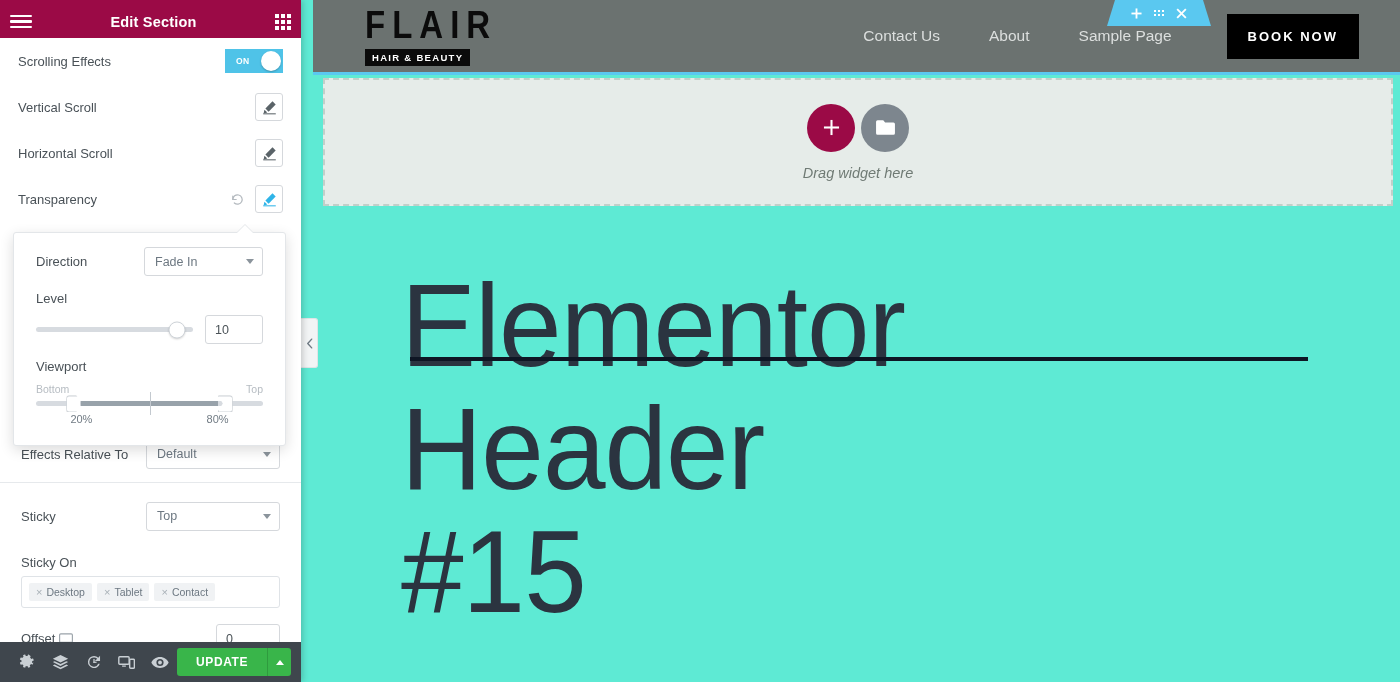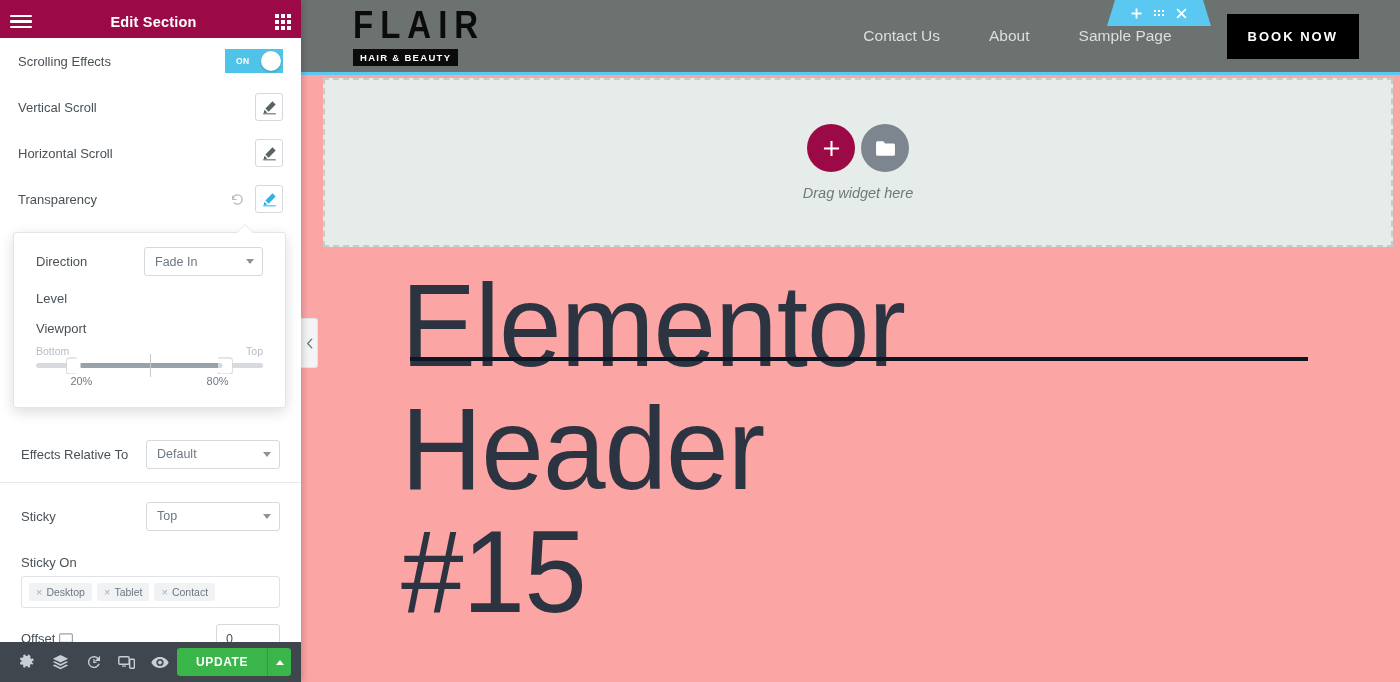--- a/index.html
+++ b/index.html
@@ -192,21 +192,21 @@
     justify-content: center; border-left: 1px solid #2f9b3e; cursor: pointer;
   }
   .caret-up {
     width: 0; height: 0; border-left: 4.5px solid transparent;
     border-right: 4.5px solid transparent; border-bottom: 5px solid #fff;
   }
 
   
   #canvas {
     position: absolute; left: 301px; top: 0; right: 0; bottom: 0;
-    background: #fca5a5; overflow: hidden;
+    background: #5eead4; overflow: hidden; padding-left: 12px;
   }
   #site-header {
     position: relative; height: 72px; background: #6b7270;
     display: flex; align-items: center; padding: 0 41px 0 52px;
   }
   #header-underline {
     position: absolute; left: 0; right: 0; bottom: -3px; height: 3px; background: #5ac8f0;
   }
   .logo-block { display: flex; flex-direction: column; gap: 4px; }
   .logo-flair {
@@ -232,21 +232,21 @@
     background: #5ac8f0; display: flex; align-items: center;
     justify-content: center; gap: 12px; z-index: 30;
     clip-path: polygon(8px 0, calc(100% - 8px) 0, 100% 100%, 0 100%);
   }
   #sec-toolbar svg { fill: #fff; cursor: pointer; }
   .dots6 { display: grid; grid-template-columns: repeat(3, 2.5px); gap: 1.5px; cursor: pointer; }
   .dots6 i { width: 2.5px; height: 2.5px; background: #fff; }
 
   
   #dropzone {
-    position: absolute; left: 22px; top: 78px; right: 7px; height: 169px;
+    position: absolute; left: 22px; top: 78px; right: 7px; height: 128px;
     border: 2px dashed #c2cfc9; background: #e6ece9;
     display: flex; flex-direction: column; align-items: center;
     justify-content: center; gap: 13px;
   }
   .dz-btns { display: flex; gap: 6px; }
   .dz-circle {
     width: 48px; height: 48px; border-radius: 50%;
     display: flex; align-items: center; justify-content: center; cursor: pointer;
   }
   .dz-add { background: #9b0a46; }
@@ -470,20 +470,26 @@
     <div id="popover">
       <div class="pop-row">
         <span class="pop-label">Direction</span>
         <div class="select">
           <span>Fade In</span>
           <span class="caret-dn"></span>
         </div>
       </div>
 
       <div class="pop-sub">Level</div>
+      <div class="level-wrap">
+        <div class="track">
+          <span class="knob-rnd" id="level-knob" style="left: 90%;"></span>
+        </div>
+        <div class="num-box">10</div>
+      </div>
 
       <div class="pop-sub">Viewport</div>
       <div class="vp-ends">
         <span>Bottom</span>
         <span>Top</span>
       </div>
       <div class="vp-track">
         <span class="vp-fill" id="vp-fill" style="left: 20%; width: 60%;"></span>
         <span class="vp-center-tick"></span>
         <span class="vp-handle left" id="vp-h-left" style="left: 20%;"></span>

